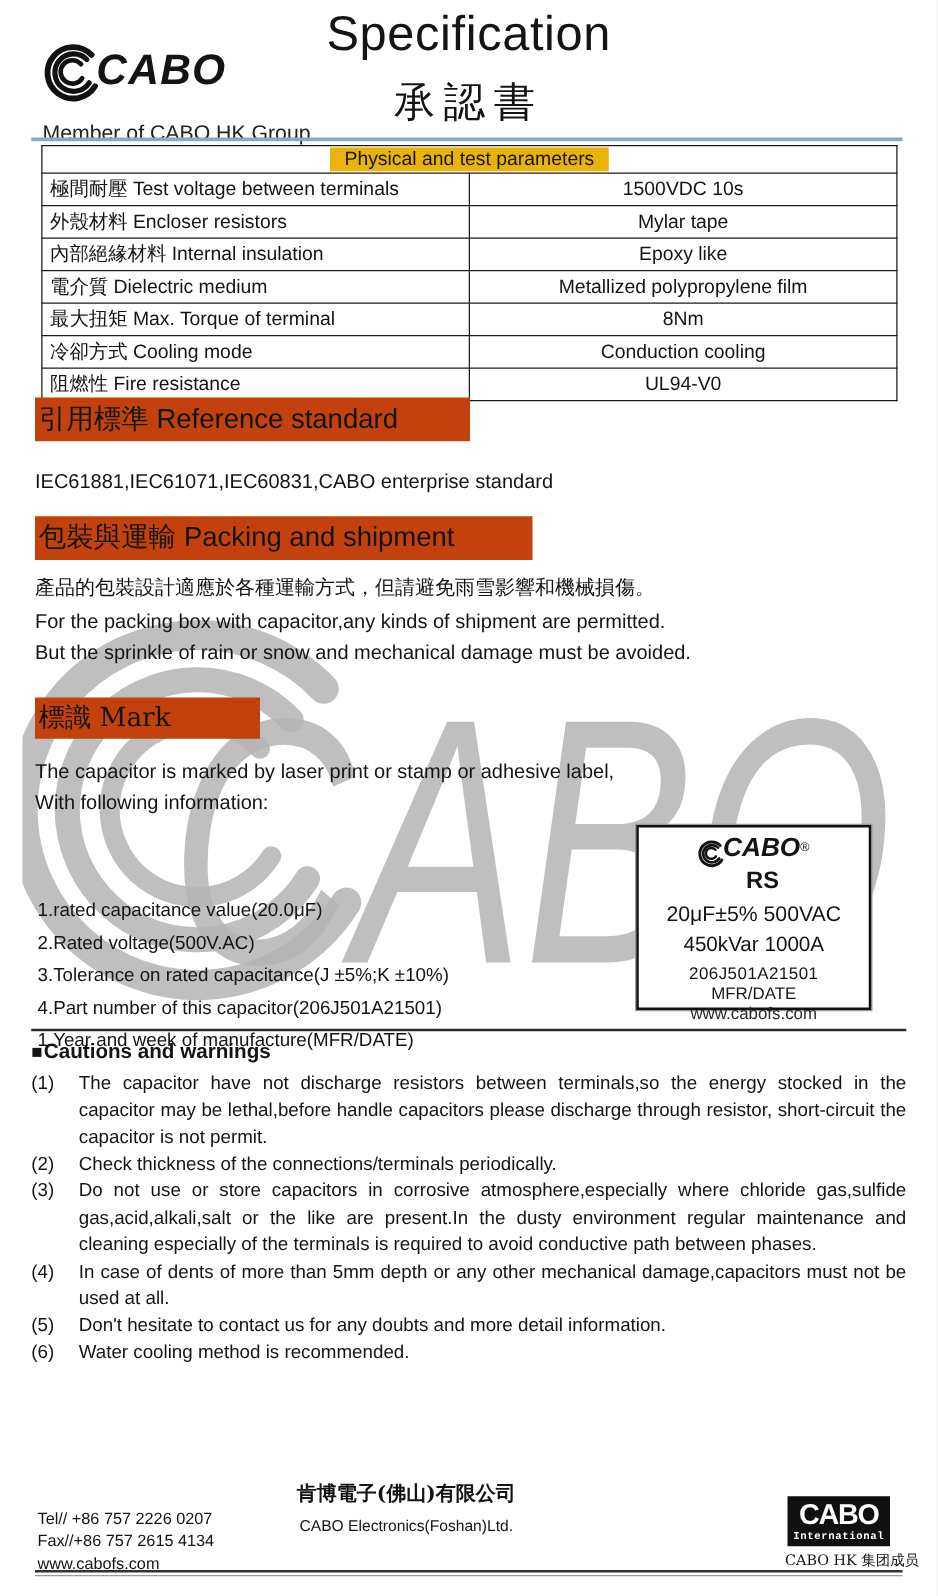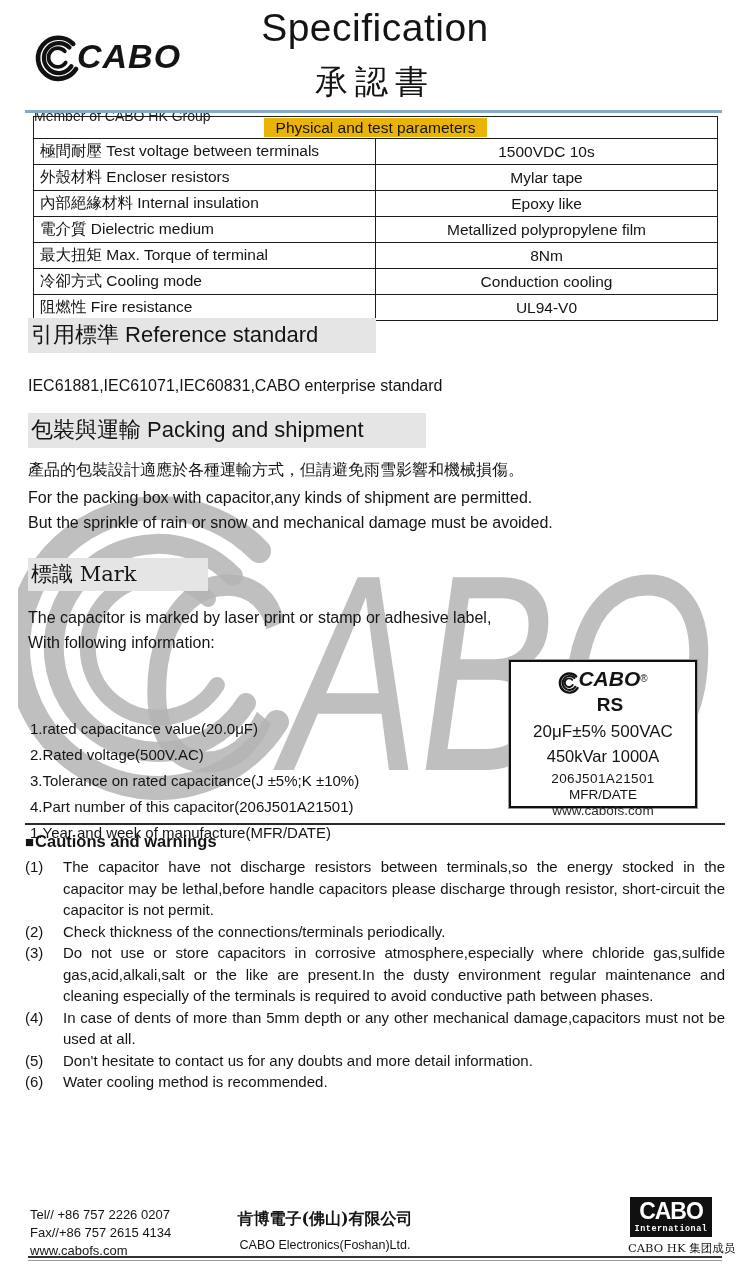--- a/index.html
+++ b/index.html
@@ -8,38 +8,38 @@
     background:#ffffff; color:#141414; overflow:hidden;
     font-family:"Liberation Sans", sans-serif;
   }
   .layer { position:absolute; z-index:1; }
 
   
   .brand { left:34px; top:28px; }
   .logo-row { display:flex; align-items:center; }
   .logo-row svg { width:56px; height:56px; }
   .logo-text { font-size:34px; font-style:italic; font-weight:600; letter-spacing:1px; margin-left:-13px; }
-  .member-line { font-size:14px; margin-top:24px; color:#222; }
+  .member-line { font-size:17px; margin-top:13px; color:#222; }
   .titles { left:0; top:6px; width:750px; text-align:center; }
   .doc-title { margin:0; font-size:39px; font-weight:400; letter-spacing:0.5px; }
   .doc-title-cn { margin:10px 0 0; font-size:33px; font-weight:400; letter-spacing:7px; }
   .blue-rule { left:25px; top:110px; width:697px; height:3px; background:#88aac8; }
 
   
   .spec-table { left:33px; top:116px; width:685px; border-collapse:collapse; table-layout:fixed; }
   .spec-table td { border:1.6px solid #1c1c1c; padding:1px 6px; height:23px; font-size:15.5px; }
   .title-cell { text-align:center; font-size:16.5px; height:19px !important; padding:1px 0 !important; }
   .title-cell .hl { background:#eab308; padding:1px 12px; }
   .label-cell { width:368px; }
   .value-cell { text-align:center; font-size:16px; }
   .cjk { font-family:"DejaVu Serif", serif; }
 
   
   .sec-heading { font-size:22px; line-height:30px; }
-  .hl-block { background:#e5e5e5; display:inline-block; padding:2px 10px 3px 3px; box-sizing:border-box; }
+  .hl-block { background:#c2410c; display:inline-block; padding:2px 10px 3px 3px; box-sizing:border-box; }
   .w-ref  { min-width:348px; }
   .w-pack { min-width:398px; }
   .w-mark { min-width:180px; }
   .serif-heading { font-family:"DejaVu Serif", serif; font-size:21px; }
   .body-16 { font-size:16px; line-height:25px; }
 
   
   .mark-list { font-size:15px; }
   .mark-list .mark-item { line-height:26px; }
 
@@ -63,21 +63,21 @@
   
   .cautions { left:25px; top:823px; width:700px; }
   .cautions-rule { border-top:2px solid #2a2a2a; }
   .cautions-heading { margin-top:7px; font-size:16.5px; font-weight:700; display:flex; align-items:center; }
   .cautions-heading .sq { font-size:15px; margin-right:1px; }
   .caution-item { display:flex; font-size:15px; line-height:21.5px; }
   .caution-num { width:38px; flex:none; }
   .caution-text { flex:1; text-align:justify; }
 
   
-  .footer-center { left:0; top:1185px; width:650px; text-align:center;margin-top:24px; }
+  .footer-center { left:0; top:1185px; width:650px; text-align:center; }
   .fc-cn { font-size:16px; font-weight:700; }
   .fc-en { font-size:12.5px; margin-top:8px; }
   .footer-left { left:30px; top:1206px; font-size:13px; line-height:18px; }
   .footer-right { right:36px; top:1197px; width:86px; text-align:center; }
   .fr-box { display:inline-block; background:#101010; color:#fff; padding:2px 5px 3px; }
   .fr-cabo { font-size:23px; font-weight:700; letter-spacing:-1px; line-height:25px; }
   .fr-int { font-size:8.5px; font-weight:700; font-family:"Liberation Mono", monospace; letter-spacing:0.5px; }
   .fr-member { font-size:11.5px; margin-top:4px; font-family:"DejaVu Serif", serif; white-space:nowrap; }
   .bottom-rule  { left:28px; top:1256px; width:694px; border-top:2px solid #333; }
   .bottom-rule2 { left:28px; top:1260px; width:694px; border-top:1px solid #9a9a9a; }

